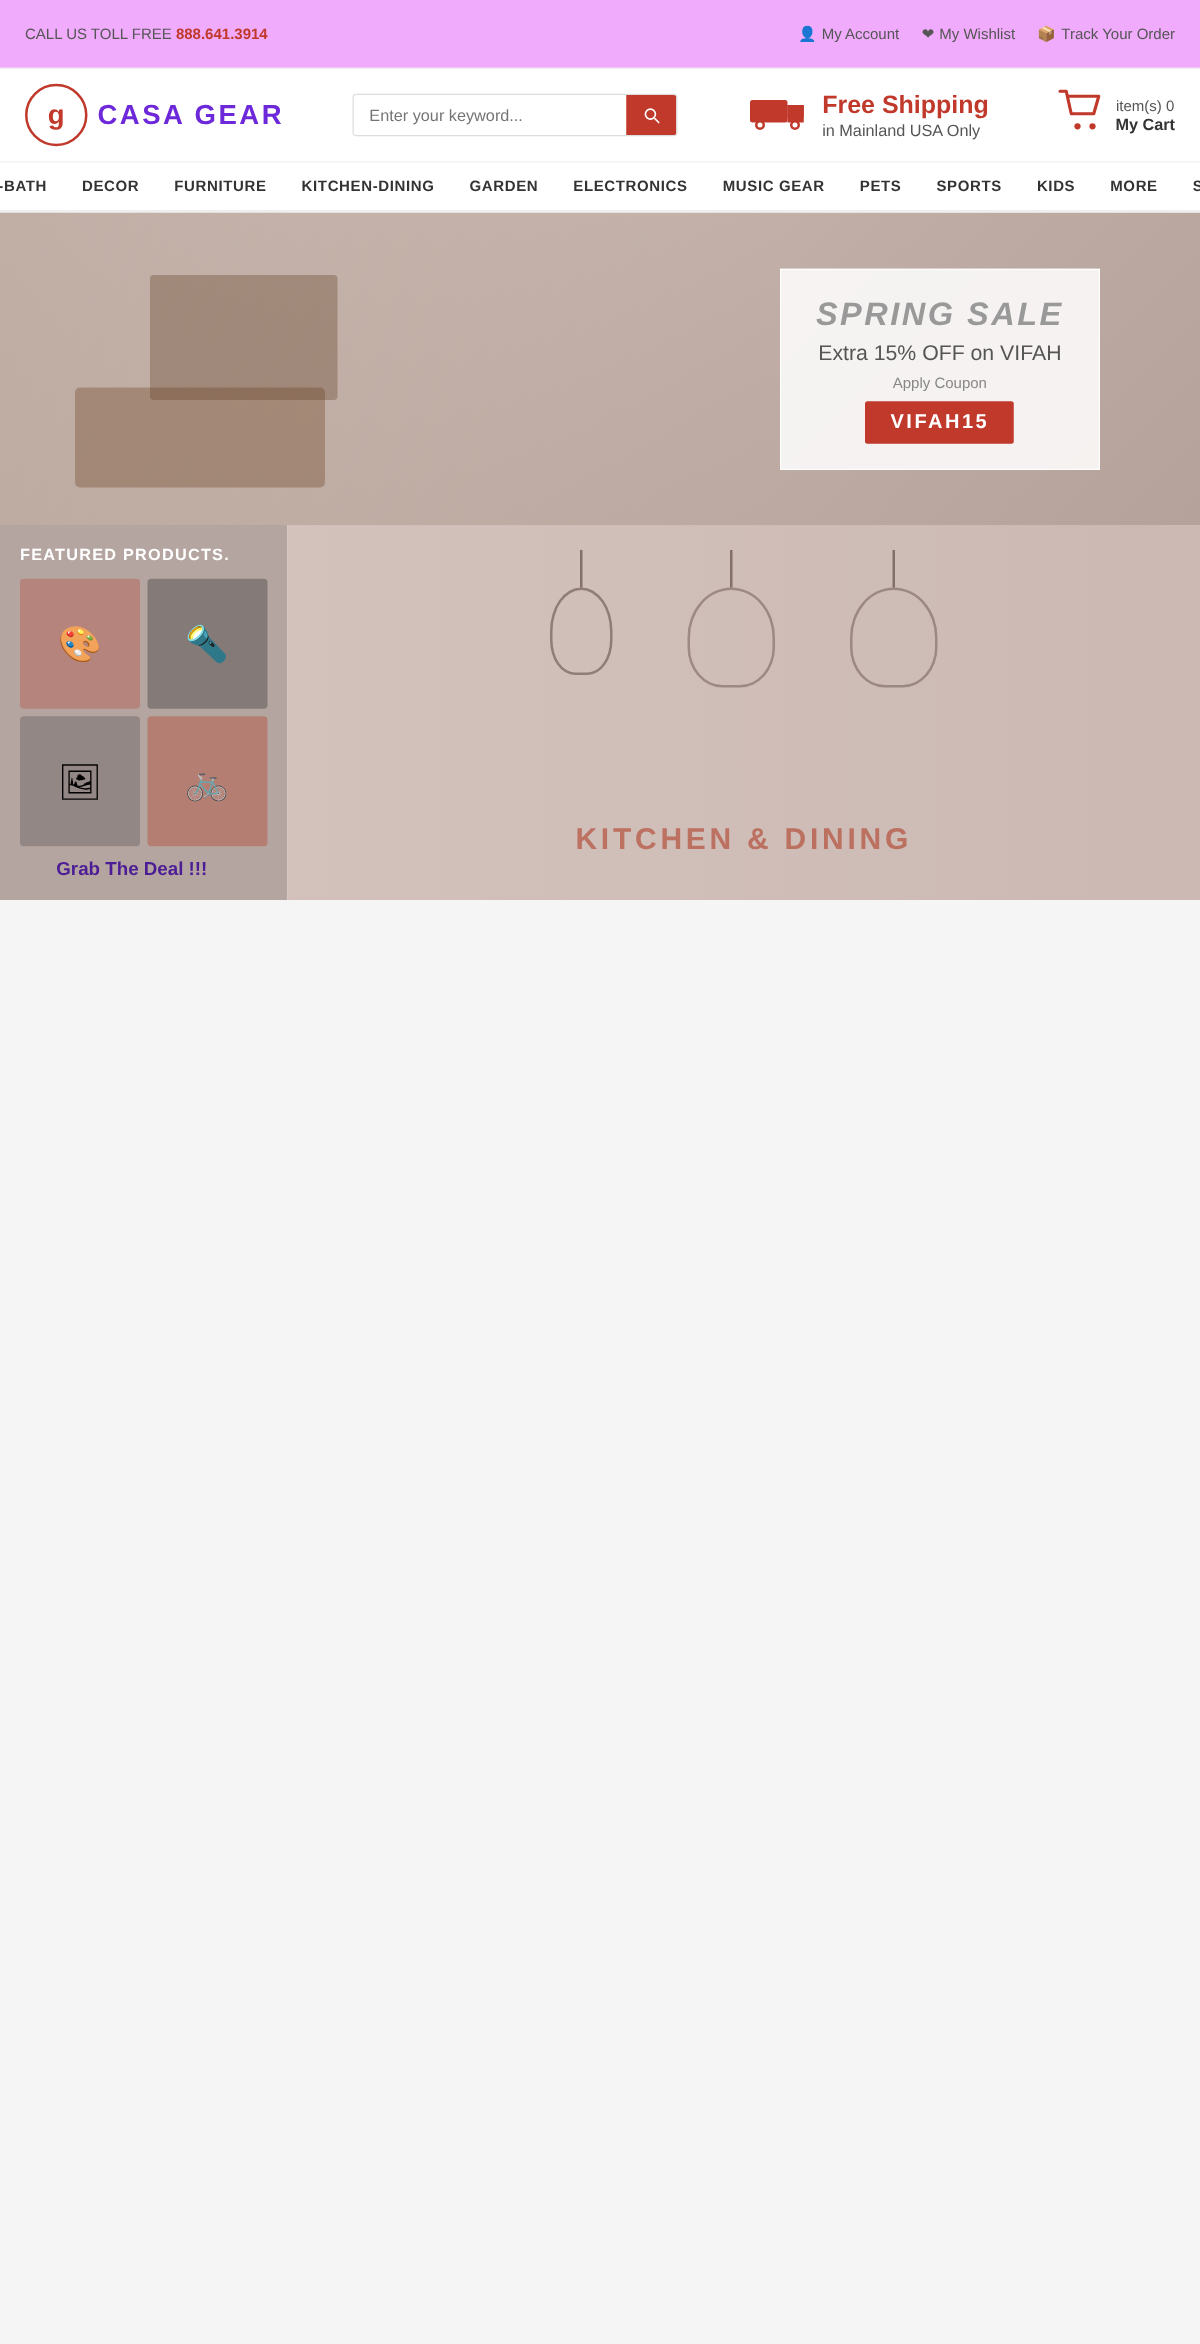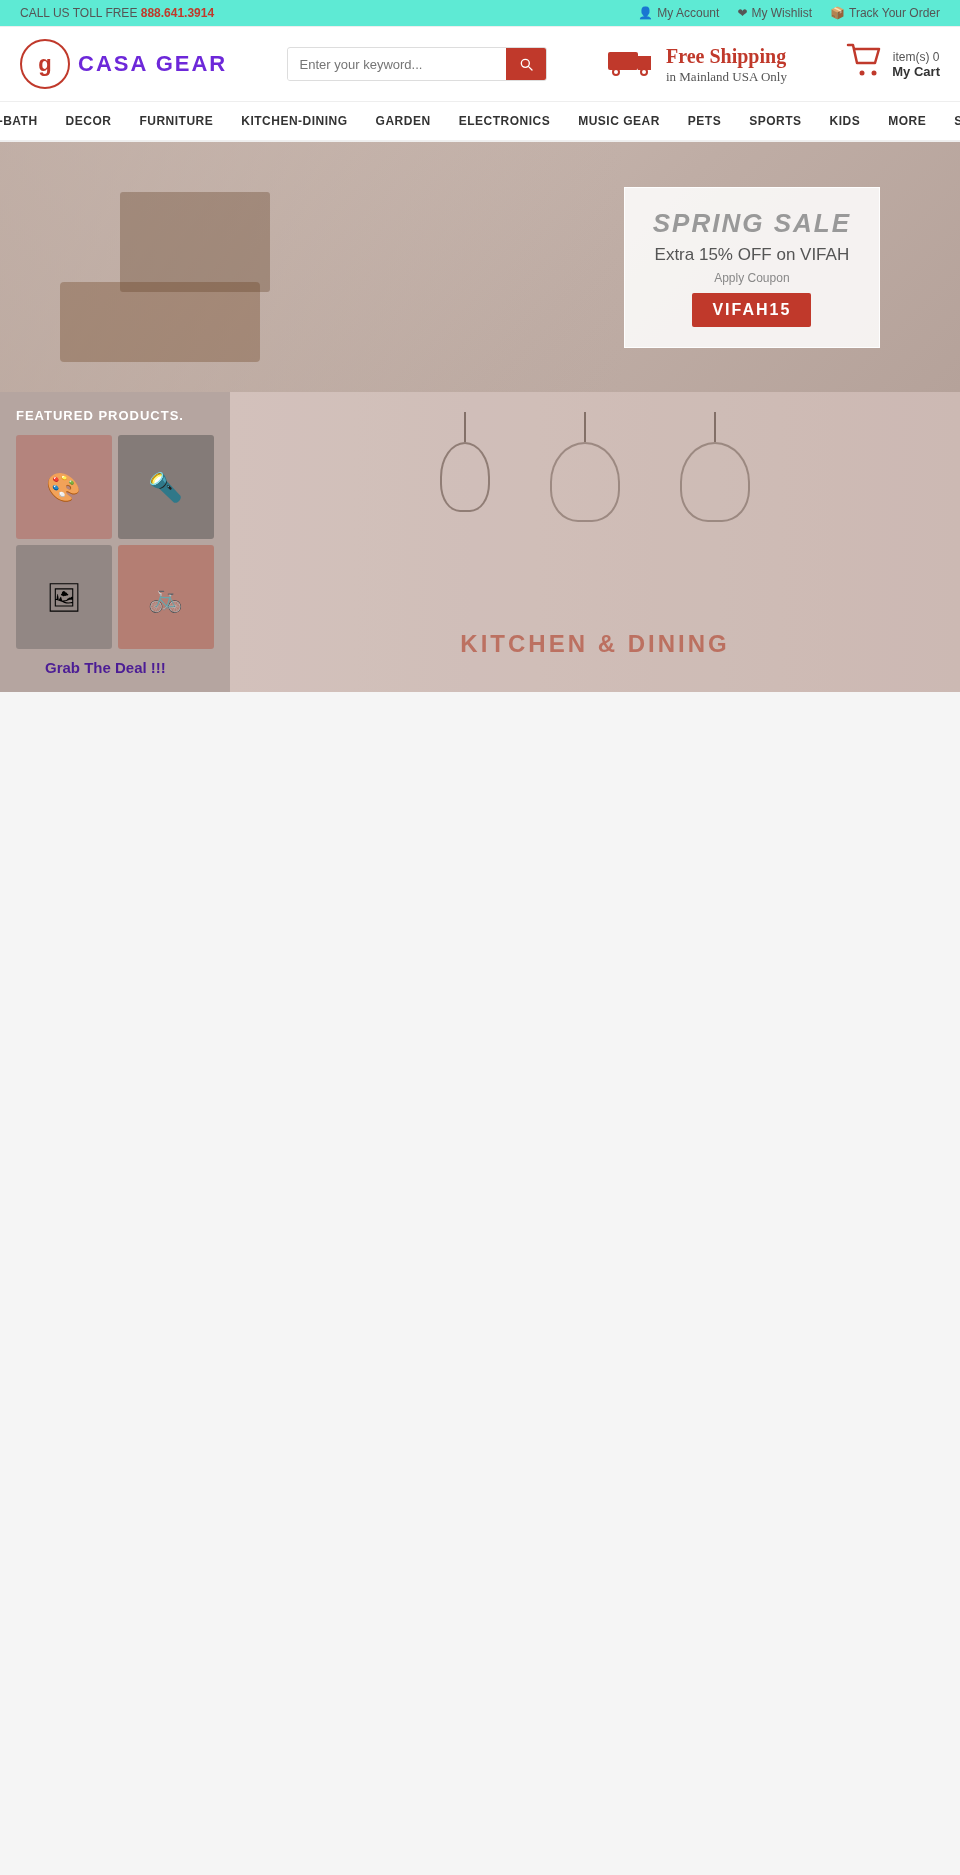--- a/index.html
+++ b/index.html
@@ -1,22 +1,22 @@
 <!DOCTYPE html>
 <html><head>
   <meta charset="utf-8">
   <style>
     * { margin: 0; padding: 0; box-sizing: border-box; }
     body { font-family: Arial, sans-serif; background: #f5f5f5; width: 960px; }
 
     
     .top-bar {
-      background: #5eead4;
+      background: #f0abfc;
       border-bottom: 1px solid #eee;
-      padding: 6px 20px;
+      padding: 20px 20px;
       display: flex;
       align-items: center;
       justify-content: space-between;
       font-size: 12px;
       color: #555;
     }
     .top-bar .phone { color: #c0392b; font-weight: bold; }
     .top-bar-right { display: flex; gap: 18px; }
     .top-bar-right a { color: #555; text-decoration: none; display: flex; align-items: center; gap: 4px; font-size: 12px; }
 
@@ -61,21 +61,21 @@
       padding: 8px 12px;
       display: flex; align-items: center; justify-content: center;
     }
     .search-box button svg { fill: white; width: 16px; height: 16px; }
 
     
     .free-shipping {
       display: flex; align-items: center; gap: 10px;
     }
     .truck-icon { color: #c0392b; font-size: 36px; }
-    .shipping-text { line-height: 1.3; font-family: Liberation Serif, serif; }
+    .shipping-text { line-height: 1.3; }
     .shipping-text .main { font-size: 20px; font-weight: bold; color: #c0392b; }
     .shipping-text .sub { font-size: 13px; color: #555; }
 
     
     .cart { display: flex; align-items: center; gap: 8px; cursor: pointer; }
     .cart-icon { color: #c0392b; font-size: 32px; position: relative; }
     .cart-text { font-size: 13px; color: #555; text-align: center; }
     .cart-text .items { font-size: 12px; }
     .cart-text .my-cart { font-weight: bold; color: #333; }
 

